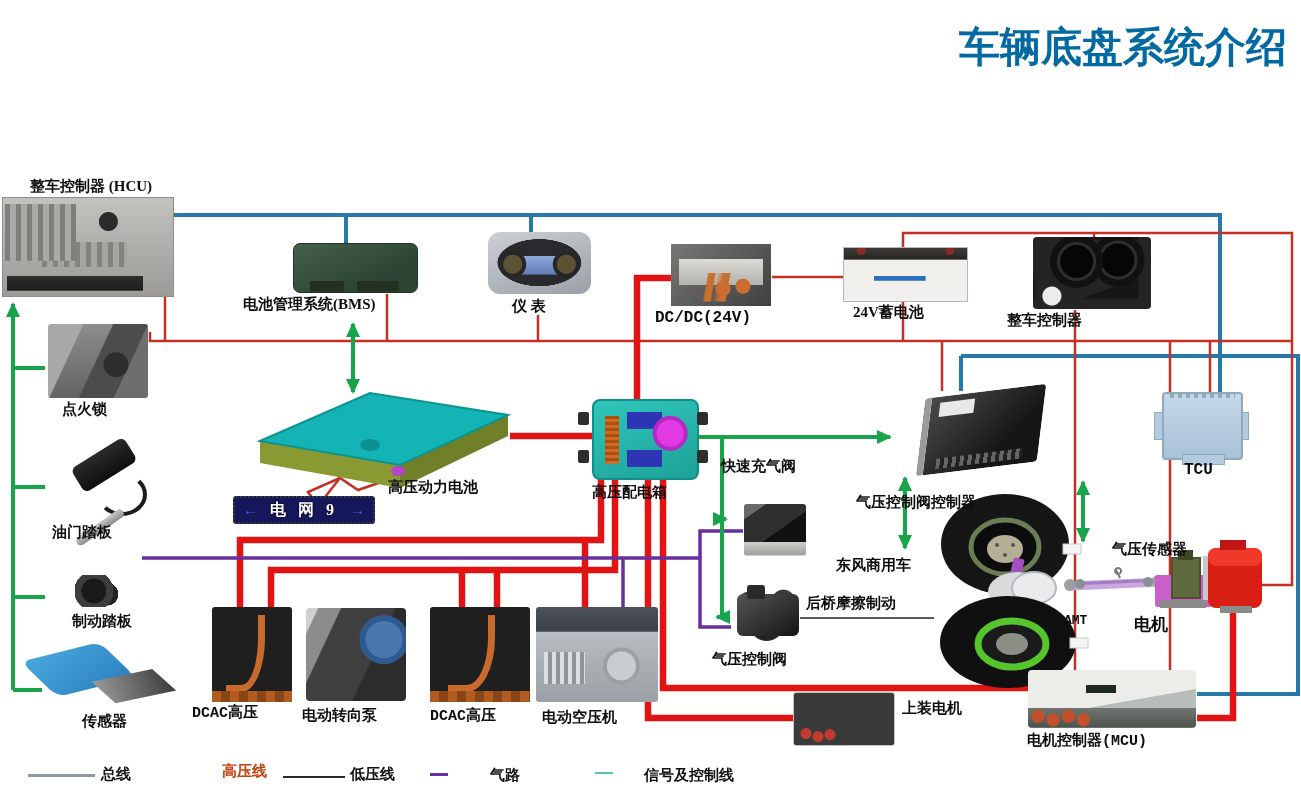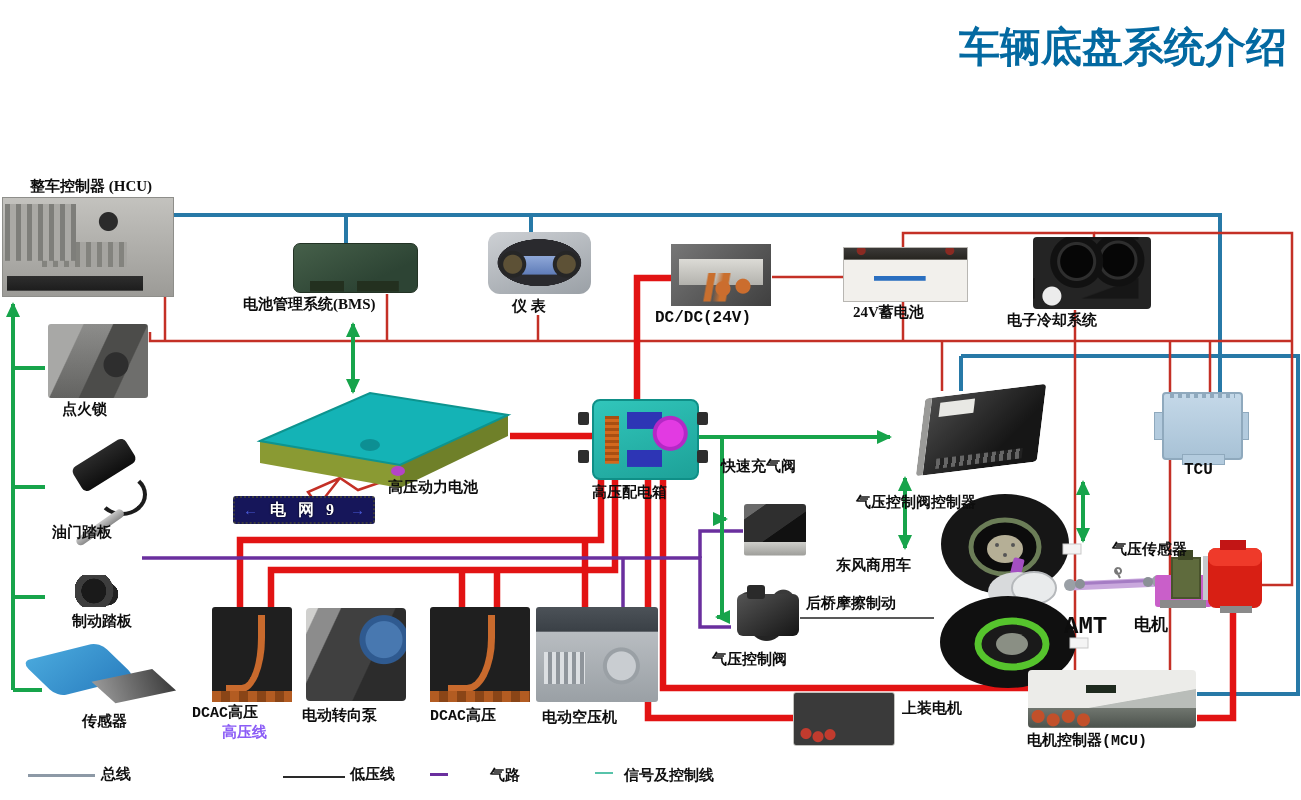--- a/index.html
+++ b/index.html
@@ -315,46 +315,46 @@
   <div class="ph p-dcac" style="left:430px;top:607px;width:100px;height:95px"></div>
   <div class="ph p-comp" style="left:536px;top:607px;width:122px;height:95px"></div>
   <div class="ph p-tmotor" style="left:793px;top:692px;width:100px;height:52px"></div>
   <div class="ph p-mcu" style="left:1028px;top:670px;width:168px;height:58px"></div>
 
   <div class="lbl" style="left:30px;top:177px">整车控制器 (HCU)</div>
   <div class="lbl" style="left:243px;top:295px">电池管理系统(BMS)</div>
   <div class="lbl" style="left:512px;top:297px">仪 表</div>
   <div class="lbl sans" style="left:655px;top:309px">DC/DC(24V)</div>
   <div class="lbl" style="left:853px;top:303px">24V蓄电池</div>
-  <div class="lbl" style="left:1007px;top:311px">电子冷却系统</div>
+  <div class="lbl" style="left:1007px;top:311px">整车控制器</div>
   <div class="lbl" style="left:62px;top:400px">点火锁</div>
   <div class="lbl" style="left:388px;top:478px">高压动力电池</div>
   <div class="lbl" style="left:592px;top:483px">高压配电箱</div>
   <div class="lbl" style="left:721px;top:457px">快速充气阀</div>
   <div class="lbl" style="left:856px;top:493px">气压控制阀控制器</div>
   <div class="lbl sans" style="left:1184px;top:461px">TCU</div>
   <div class="lbl" style="left:52px;top:523px">油门踏板</div>
   <div class="lbl" style="left:836px;top:556px">东风商用车</div>
   <div class="lbl" style="left:72px;top:612px">制动踏板</div>
   <div class="lbl" style="left:806px;top:594px">后桥摩擦制动</div>
   <div class="lbl" style="left:712px;top:650px">气压控制阀</div>
   <div class="lbl" style="left:1112px;top:540px">气压传感器</div>
-  <div class="lbl sans" style="left:1064px;top:613px;font-size:24px">AMT</div>
+  <div class="lbl sans" style="left:1064px;top:613px;font-size:13px">AMT</div>
   <div class="lbl" style="left:1134px;top:613px;font-size:17px">电机</div>
   <div class="lbl" style="left:82px;top:712px">传感器</div>
   <div class="lbl sans" style="left:192px;top:703px;font-size:15px">DCAC高压</div>
   <div class="lbl" style="left:302px;top:706px">电动转向泵</div>
   <div class="lbl sans" style="left:430px;top:706px;font-size:15px">DCAC高压</div>
   <div class="lbl" style="left:542px;top:708px">电动空压机</div>
   <div class="lbl" style="left:902px;top:699px">上装电机</div>
   <div class="lbl sans" style="left:1027px;top:731px;font-size:15px">电机控制器(MCU)</div>
 
   <div class="leg-line" style="left:28px;top:774px;width:67px;height:3px;background:#8d99a6"></div>
   <div class="leg-lbl" style="left:101px;top:765px">总线</div>
-  <div class="leg-lbl" style="left:222px;top:723px;color:#8b5cf6">高压线</div>
+  <div class="leg-lbl" style="left:222px;top:762px;color:#c2410c">高压线</div>
   <div class="leg-line" style="left:283px;top:776px;width:62px;height:2px;background:#2a2a2a"></div>
   <div class="leg-lbl" style="left:350px;top:765px">低压线</div>
   <div class="leg-line" style="left:430px;top:773px;width:18px;height:3px;background:#6a2f9e"></div>
   <div class="leg-lbl" style="left:490px;top:766px">气路</div>
   <div class="leg-line" style="left:595px;top:772px;width:18px;height:2px;background:#57c3aa"></div>
-  <div class="leg-lbl" style="left:624px;top:766px">信号及控制线</div>
+  <div class="leg-lbl" style="left:644px;top:766px">信号及控制线</div>
 
 </div>
 
 </body></html>

